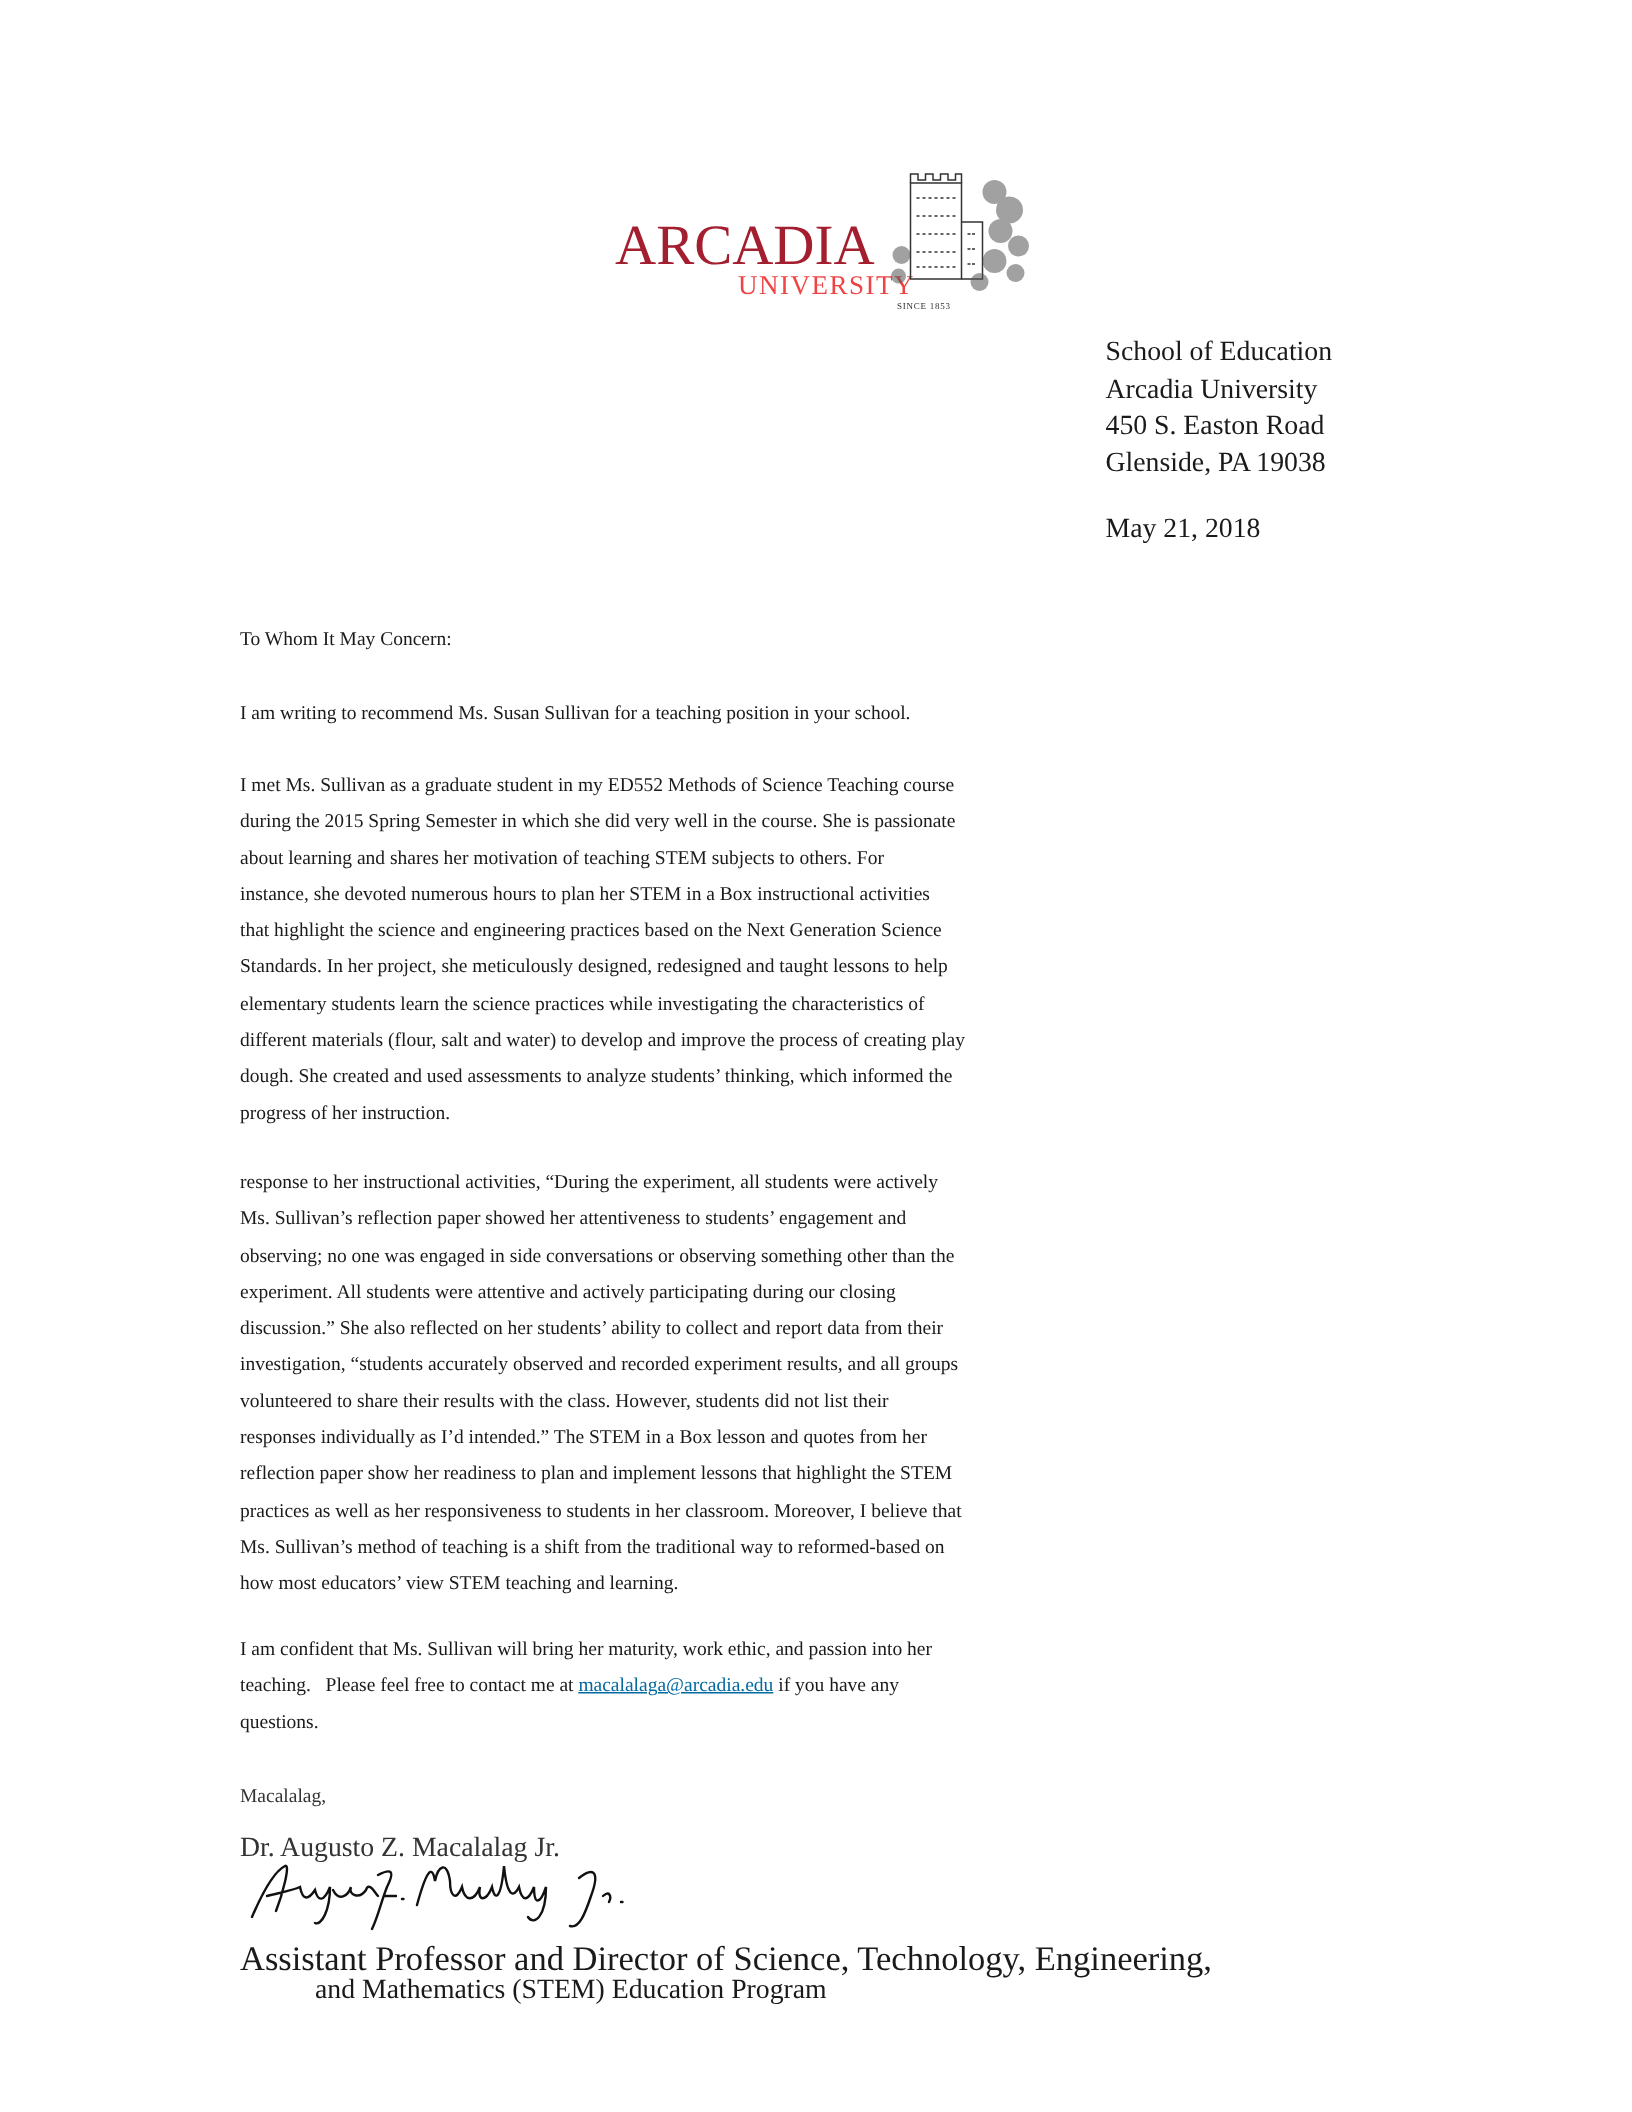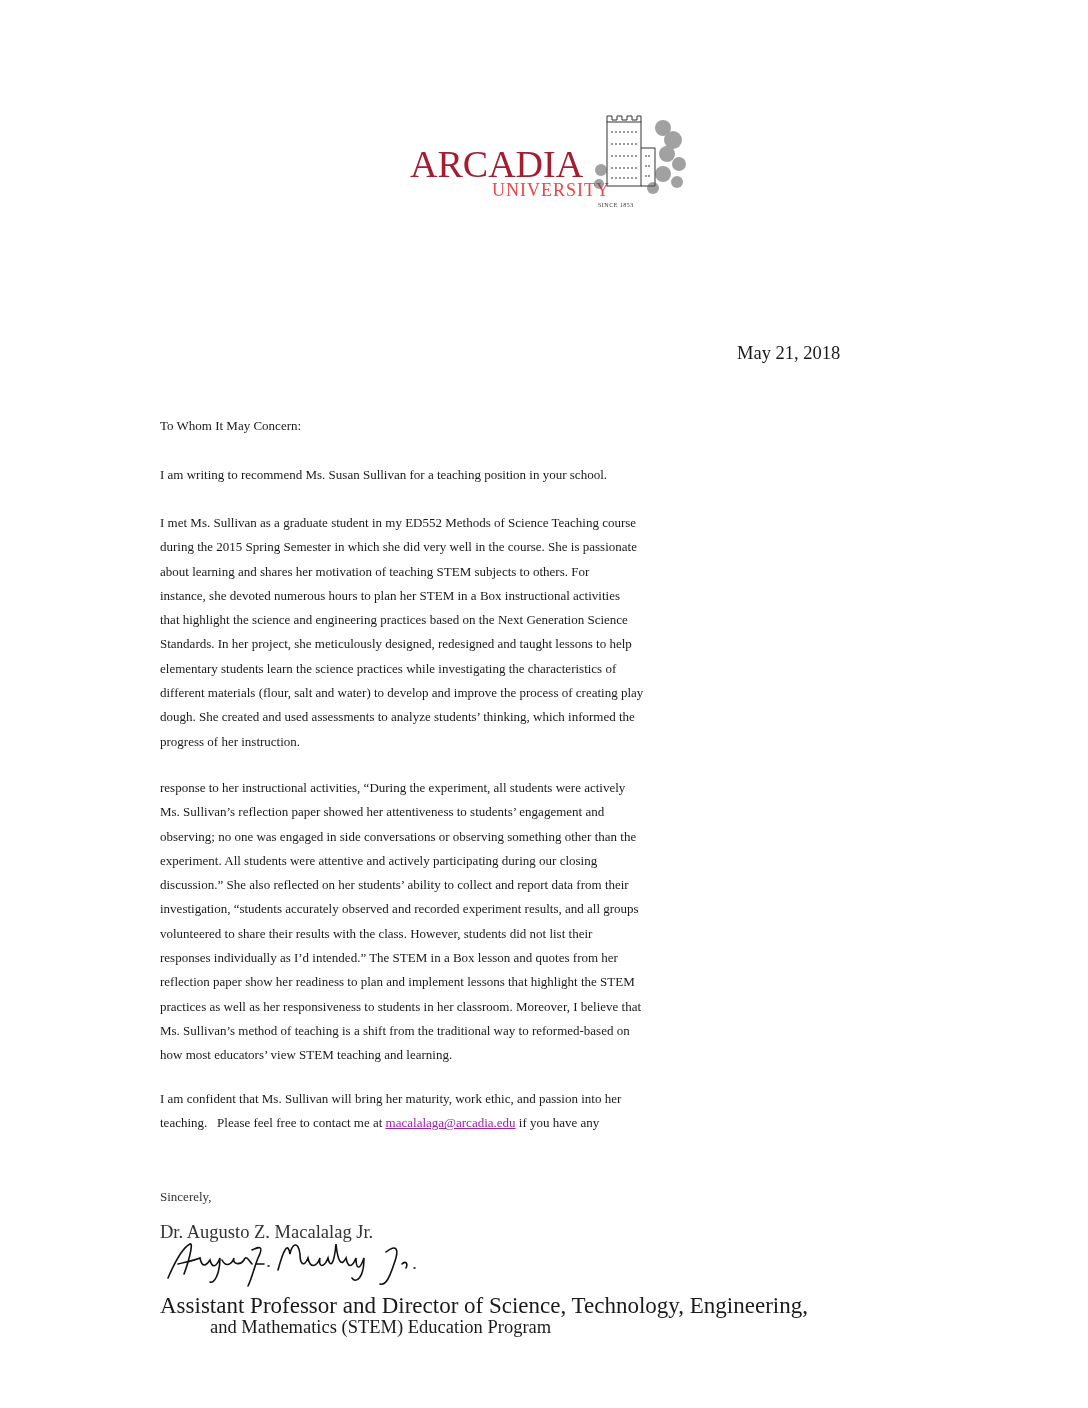--- a/index.html
+++ b/index.html
@@ -11,21 +11,21 @@
                color: #a31e2f; font-family: "Liberation Serif", serif; font-weight: normal; }
   .logo-univ { position: absolute; left: 84px; top: 76px; font-size: 18px; letter-spacing: 1px;
                color: #ef4444; font-family: "Liberation Serif", serif; }
   .logo-since { position: absolute; left: 190px; top: 98px; font-size: 6px; color: #333;
                 letter-spacing: 0.5px; }
   .logo-art { position: absolute; left: 185px; top: 4px; width: 100px; height: 90px; }
   .addr { position: absolute; left: 737px; top: 207px; font-size: 18.5px; line-height: 24.5px; }
   .date { position: absolute; left: 737px; top: 327px; font-size: 18.5px; }
   .body { position: absolute; left: 160px; width: 790px; font-size: 13px; line-height: 24.3px; }
   .line { white-space: nowrap; display: block; }
-  a.email { color: #a21caf; }
+  a.email { color: #0369a1; }
   .sig { position: absolute; left: 160px; top: 1218px; width: 320px; height: 60px; }
   .signame { position: absolute; left: 160px; top: 1206px; font-size: 18.5px; color: #333; }
   .title1 { position: absolute; left: 160px; top: 1277px; font-size: 23px; white-space: nowrap; }
   .title2 { position: absolute; left: 210px; top: 1301px; font-size: 18.5px; white-space: nowrap; }
 </style>
 </head>
 <body>
 
 <div class="page">
 
@@ -48,20 +48,26 @@
         <circle cx="86" cy="56" r="7"></circle>
           <circle cx="70" cy="66" r="8"></circle>
           <circle cx="84" cy="74" r="6"></circle>
         <circle cx="8" cy="62" r="6"></circle>
           <circle cx="6" cy="76" r="5"></circle>
           <circle cx="60" cy="80" r="6"></circle>
       </g>
     </svg>
   </div>
 
+  <div class="addr">
+    <div>School of Education</div>
+    <div>Arcadia University</div>
+    <div>450 S. Easton Road</div>
+    <div>Glenside, PA 19038</div>
+  </div>
 
   <div class="date">May 21, 2018</div>
 
   <div class="body" style="top:398px;">To Whom It May Concern:</div>
 
   <div class="body" style="top:447px;">
     <span class="line">I am writing to recommend Ms. Susan Sullivan for a teaching position in your school.</span>
   </div>
 
   <div class="body" style="top:495px;">
@@ -88,23 +94,24 @@
     <span class="line">responses individually as I’d intended.”  The STEM in a Box lesson and quotes from her</span>
     <span class="line">reflection paper show her readiness to plan and implement lessons that highlight the STEM</span>
     <span class="line">practices as well as her responsiveness to students in her classroom. Moreover, I believe that</span>
     <span class="line">Ms. Sullivan’s method of teaching is a shift from the traditional way to reformed-based on</span>
     <span class="line">how most educators’ view STEM teaching and learning.</span>
   </div>
 
   <div class="body" style="top:1071px;">
     <span class="line">I am confident that Ms. Sullivan will bring her maturity, work ethic, and passion into her</span>
     <span class="line"><span style="white-space:pre;">teaching.   Please feel free to contact me at </span><a class="email" href="#">macalalaga@arcadia.edu</a><span style="white-space:pre;"> if you have any</span></span>
+    <span class="line">questions.</span>
   </div>
 
-  <div class="body" style="top:1169px; color:#333;">Sincerely,</div>
+  <div class="body" style="top:1169px; color:#333;">Macalalag,</div>
 
   <svg class="sig" viewBox="0 0 320 60">
     <g fill="none" stroke="#111" stroke-width="1.6" stroke-linecap="round">
       <path d="M8 44 C 14 30, 22 14, 30 10 C 34 8, 28 30, 24 40 M18 30 C 26 28, 36 26, 40 24 C 42 34, 46 32, 50 26 C 52 34, 56 34, 60 24 C 60 40, 54 50, 50 48 M62 26 C 66 34, 72 30, 74 24 C 72 30, 80 32, 84 26 C 86 20, 90 28, 92 30 M92 16 C 100 12, 104 12, 98 24 C 94 34, 92 44, 88 52 M96 30 L104 30 M108 32 l1 0"></path>
       <path d="M118 36 C 124 14, 128 8, 130 20 C 132 10, 138 6, 140 20 C 140 30, 144 34, 148 24 C 150 34, 156 34, 160 24 C 158 34, 164 34, 168 24 C 170 34, 174 32, 176 10 C 178 30, 182 32, 186 24 C 188 34, 192 34, 196 24 C 196 36, 200 36, 204 24 C 204 44, 196 50, 192 44"></path>
       <path d="M226 18 C 236 10, 240 14, 234 30 C 230 42, 226 52, 220 50 M242 30 C 246 26, 248 30, 246 34 M254 34 l1 0"></path>
     </g>
   </svg>
 
   <div class="signame">Dr. Augusto Z. Macalalag Jr.</div>

